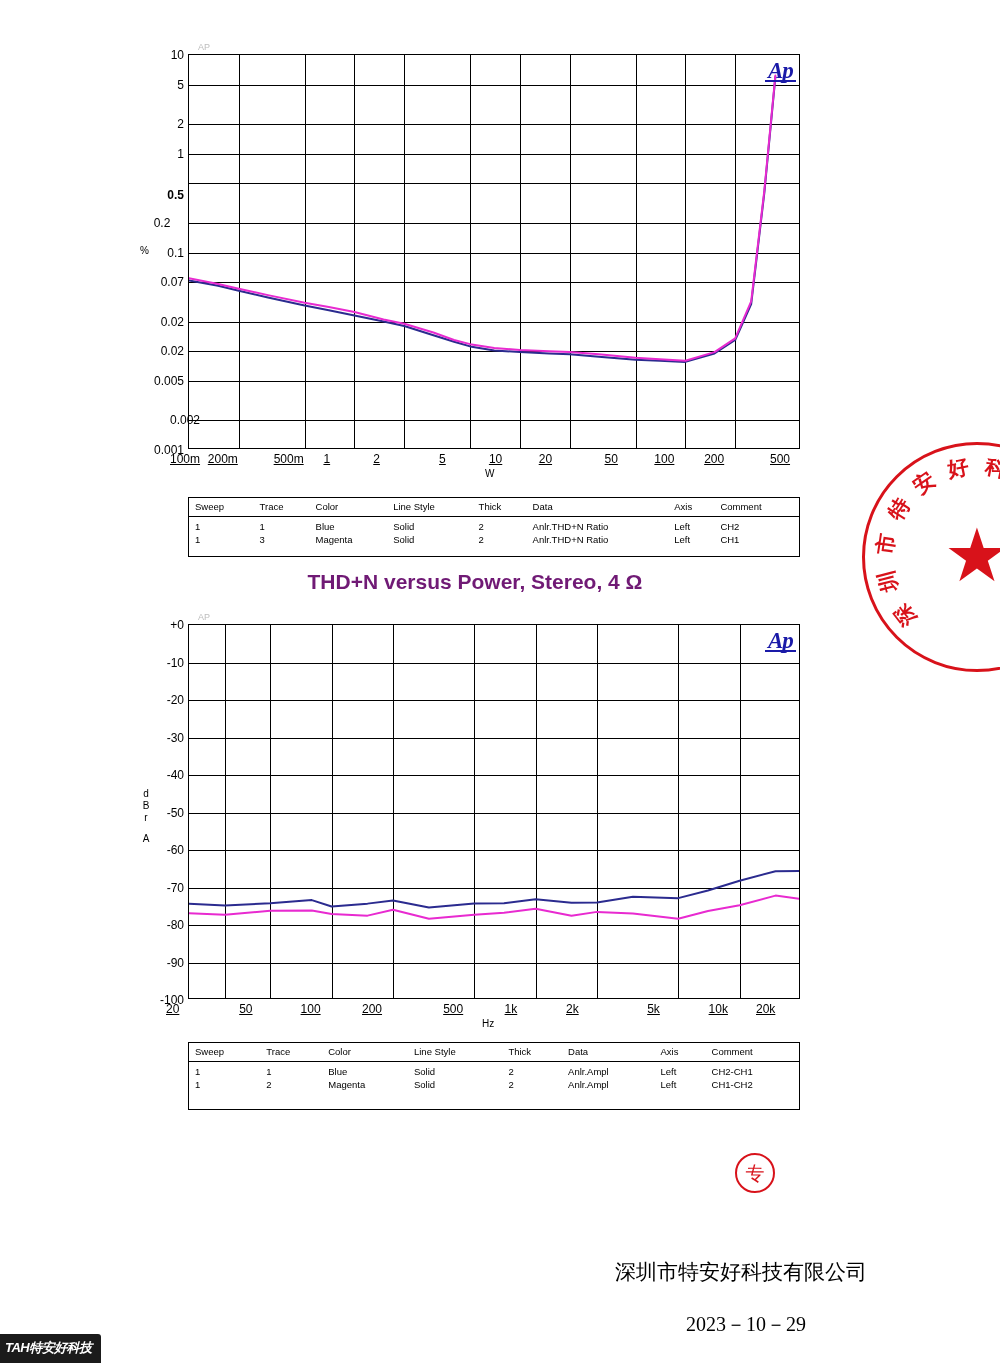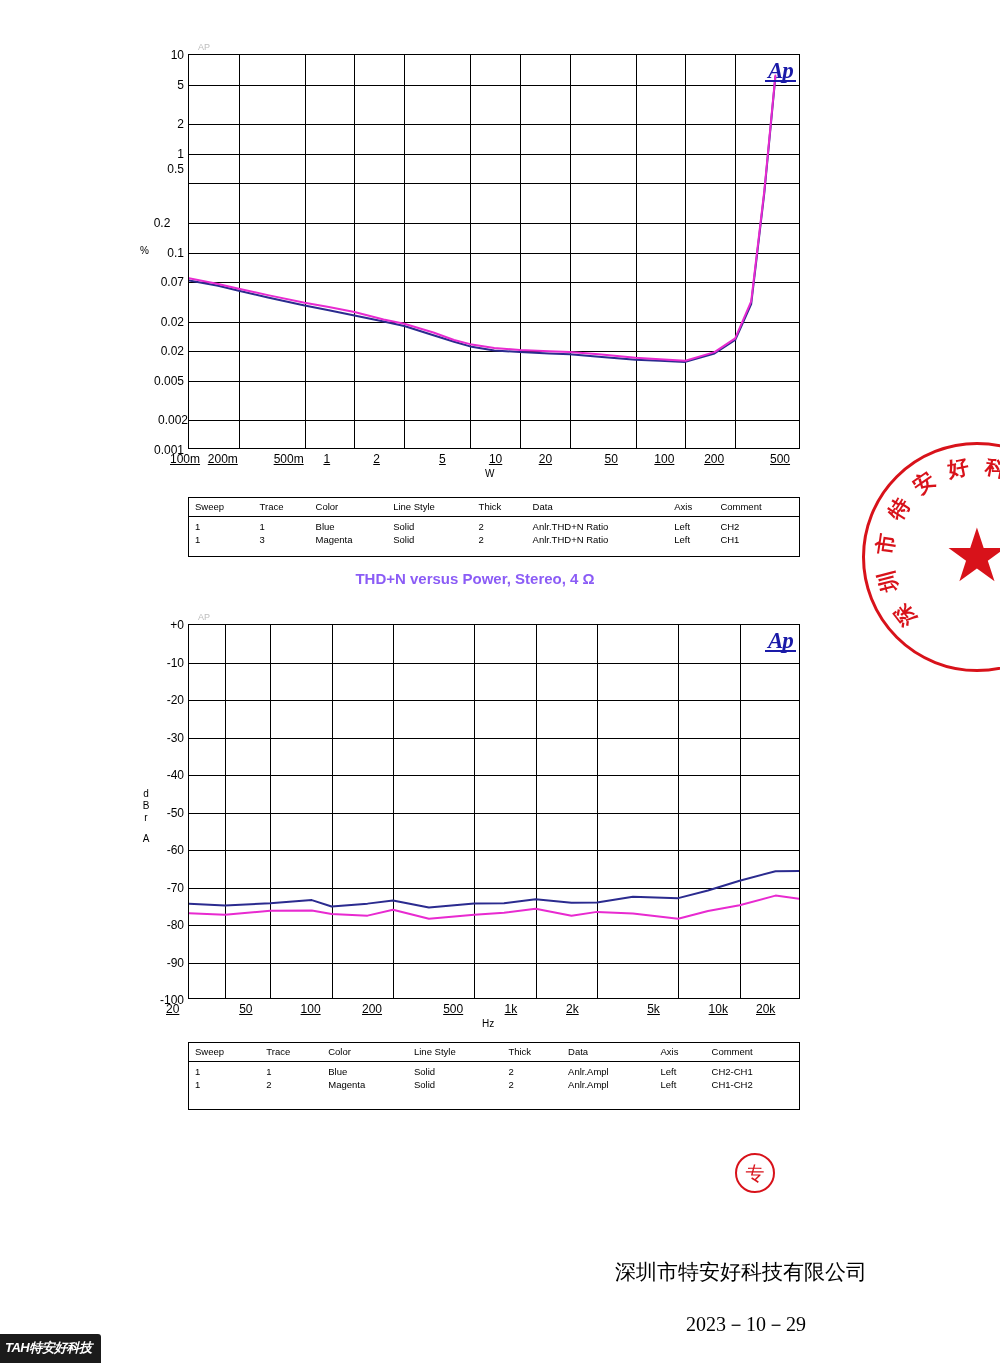--- a/index.html
+++ b/index.html
@@ -101,23 +101,23 @@
   .legend tbody td {
     text-align: left;
     padding: 1px 4px 1px 6px;
   }
   .legend tbody tr:first-child td { padding-top: 4px; }
 
   .caption {
     position: absolute;
     width: 100%;
     text-align: center;
-    font-size: 15px;
+    font-size: 21px;
     font-weight: bold;
-    color: #8b5cf6;
+    color: #701a75;
   }
 
   
   .stamp-round {
     position: absolute;
     border: 3px solid #d8121a;
     border-radius: 50%;
     box-sizing: border-box;
   }
   .stamp-round-inner {
@@ -223,28 +223,28 @@
       </svg>
     </div>
 
     <div class="ap-logo" style="left:628px; top:18px;">Ap</div>
 
     <div id="c1-yticks">
         <div class="ytick-label" style="left: 0px; width: 44px; top: 8px;">10</div>
         <div class="ytick-label" style="left: 0px; width: 44px; top: 37.7267px;">5</div>
         <div class="ytick-label" style="left: 0px; width: 44px; top: 77.0233px;">2</div>
         <div class="ytick-label" style="left: 0px; width: 44px; top: 106.75px;">1</div>
-        <div class="ytick-label" style="left: 0px; width: 44px; top: 122px;">0.5</div>
+        <div class="ytick-label" style="left: 0px; width: 44px; top: 148px; font-weight: bold;">0.5</div>
         <div class="ytick-label" style="left: 0px; width: 44px; top: 175.773px; text-align: center;">0.2</div>
         <div class="ytick-label" style="left: 0px; width: 44px; top: 205.5px;">0.1</div>
         <div class="ytick-label" style="left: 0px; width: 44px; top: 235.227px;">0.07</div>
         <div class="ytick-label" style="left: 0px; width: 44px; top: 274.523px;">0.02</div>
         <div class="ytick-label" style="left: 0px; width: 44px; top: 304.25px;">0.02</div>
         <div class="ytick-label" style="left: 0px; width: 44px; top: 333.977px;">0.005</div>
-        <div class="ytick-label" style="left: 4px; width: 44px; top: 373.273px;">0.002</div>
+        <div class="ytick-label" style="left: 16px; width: 44px; top: 373.273px;">0.002</div>
         <div class="ytick-label" style="left: 0px; width: 44px; top: 403px;">0.001</div>
       </div>
 
     <div id="c1-xticks">
         <div class="xtick-label" style="width: 60px; left: 30px; top: 412px;">100m</div>
         <div class="xtick-label" style="width: 60px; left: 67.8059px; top: 412px;">200m</div>
         <div class="xtick-label" style="width: 60px; left: 133.646px; top: 412px;">500m</div>
         <div class="xtick-label" style="width: 60px; left: 183.451px; top: 412px;">1</div>
         <div class="xtick-label" style="width: 60px; left: 233.257px; top: 412px;">2</div>
         <div class="xtick-label" style="width: 60px; left: 299.097px; top: 412px;">5</div>

